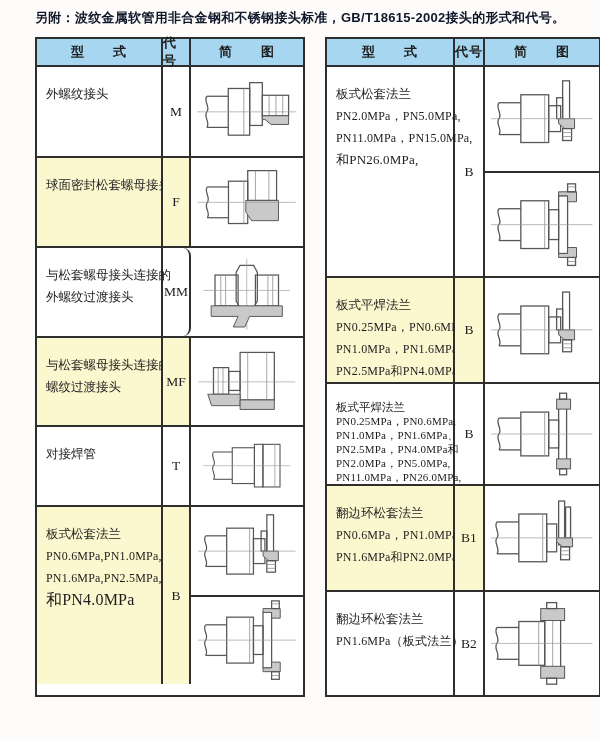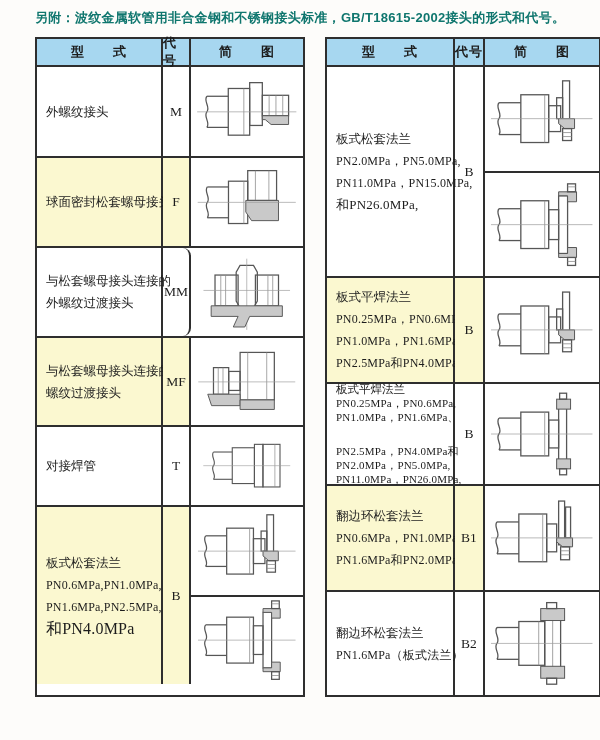--- a/index.html
+++ b/index.html
@@ -4,36 +4,36 @@
 <style>
   html,body{margin:0;padding:0}
   body{
     width:600px;height:740px;
     font-family:"Liberation Sans","DejaVu Sans",sans-serif;
     background:var(--page_bg,#fdfcfa);color:#1c1c1c;
   }
   .page{position:relative;width:600px;height:740px;overflow:hidden}
   .title{
     position:absolute;left:35px;top:9px;
-    font-size:13px;font-weight:bold;letter-spacing:.3px;white-space:nowrap;color:#0f766e;
+    font-size:13px;font-weight:bold;letter-spacing:.3px;white-space:nowrap;color:#0f172a;
   }
   .tables{position:absolute;left:35px;top:37px;display:flex;gap:20px}
   .tbl{border:2px solid var(--border,#2e2e2e);background:#fff}
   .thead{
     display:flex;height:28px;box-sizing:border-box;
     border-bottom:2px solid var(--border,#2e2e2e);
     background:var(--header_bg,#a7d7f0);
     font-weight:bold;font-size:13px;
   }
   .thead .cell{display:flex;align-items:center;justify-content:center;letter-spacing:1px}
   .trow{display:flex;box-sizing:border-box;border-bottom:2px solid var(--border,#2e2e2e)}
   .trow:last-child{border-bottom:none}
   .cell{box-sizing:border-box;border-right:2px solid var(--border,#2e2e2e)}
   .cell:last-child{border-right:none;flex:1}
-  .type-cell{display:flex;flex-direction:column;justify-content:center;padding:4px 3px 4px 9px}
+  .type-cell{display:flex;flex-direction:column;justify-content:flex-start;padding:16px 3px 4px 9px}
   .type-cell .ln{white-space:nowrap}
   .type-cell .ln.latin{font-family:"Liberation Serif","DejaVu Serif",serif;letter-spacing:.2px}
   .code-cell{
     display:flex;align-items:center;justify-content:center;
     font-family:"Liberation Serif","DejaVu Serif",serif;font-size:13.5px;
   }
   .hl{background:var(--highlight,#fbf8d0)}
   .diag-cell{display:flex;flex-direction:column;background:#fff}
   .diag-box{flex:1 1 0;min-height:0;display:flex;align-items:center;justify-content:center;overflow:hidden}
   .diag-box + .diag-box{border-top:2px solid var(--border,#2e2e2e)}
@@ -308,21 +308,21 @@
                 <line class="cl" x1="4" y1="43" x2="106" y2="43"></line>
               </svg>
             </div>
           </div>
         </div>
         <div class="trow" style="height: 102px;">
           <div class="cell type-cell" style="width: 128px;">
             <div class="ln" style="line-height: 14px; font-size: 11.5px;">板式平焊法兰</div>
             <div class="ln latin" style="line-height: 14px; font-size: 11px;">PN0.25MPa，PN0.6MPa,</div>
             <div class="ln latin" style="line-height: 14px; font-size: 11px;">PN1.0MPa，PN1.6MPa、</div>
-            <div class="ln latin" style="line-height: 14px; font-size: 11px; margin-top: 20px;">PN2.5MPa，PN4.0MPa和</div>
+            <div class="ln latin" style="line-height: 14px; font-size: 11px;">PN2.5MPa，PN4.0MPa和</div>
             <div class="ln latin" style="line-height: 14px; font-size: 11px;">PN2.0MPa，PN5.0MPa,</div>
             <div class="ln latin" style="line-height: 14px; font-size: 11px;">PN11.0MPa，PN26.0MPa,</div>
           </div>
           <div class="cell code-cell" style="width: 30px;">
             <span>B</span>
           </div>
           <div class="cell diag-cell">
             <div class="diag-box">
               <svg viewBox="0 0 110 86" preserveAspectRatio="xMidYMid meet">
                 <path class="o" d="M 12 27 c -4 5 4 11 0 16 c -4 5 4 11 0 16"></path>

